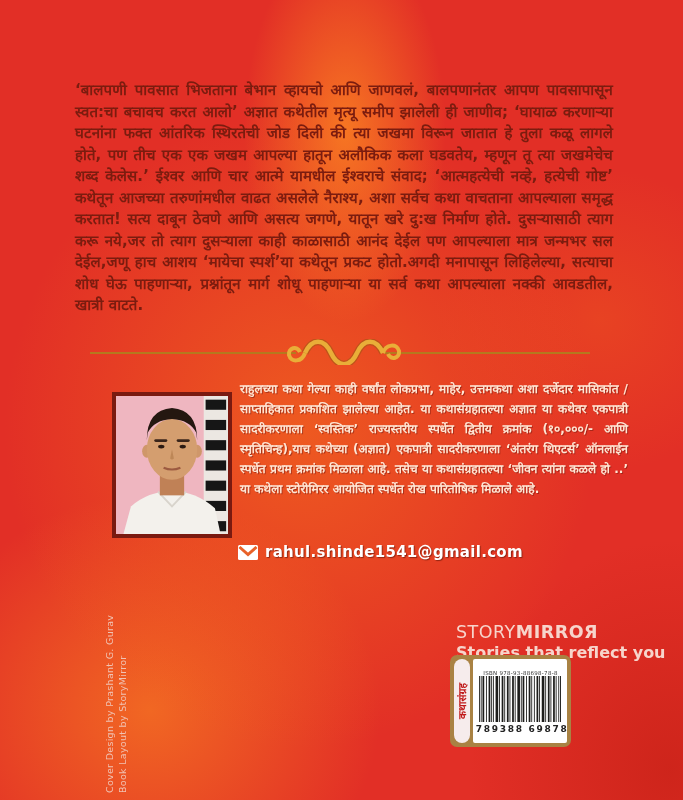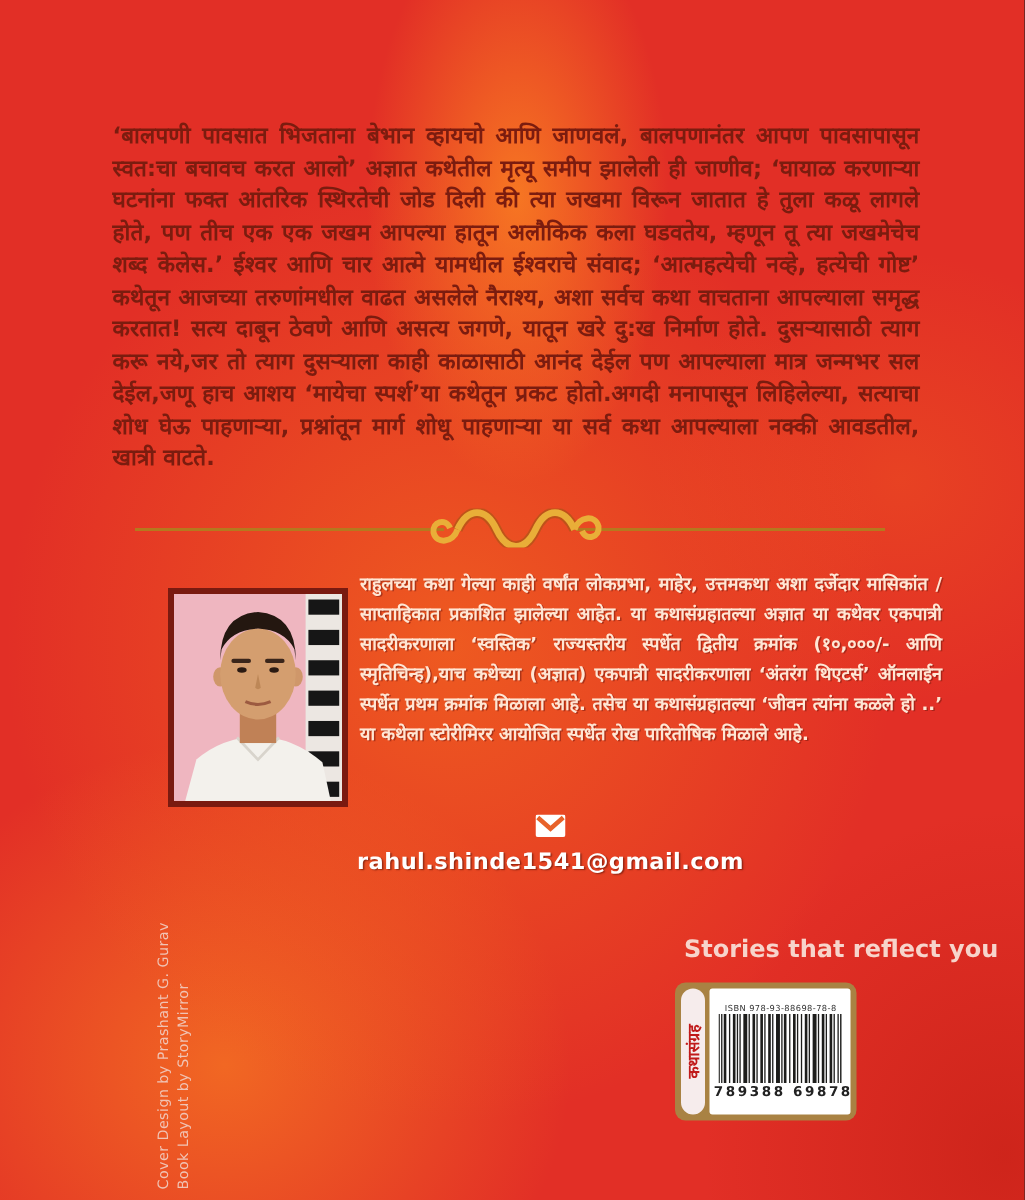--- a/index.html
+++ b/index.html
@@ -24,21 +24,21 @@
     position:absolute;left:112px;top:392px;width:120px;height:146px;
     border:4px solid #7a1a10;box-sizing:border-box;background:#efb6c0;
   }
   .author-photo svg{display:block;width:100%;height:100%;}
   .bio{
     position:absolute;left:240px;top:379px;width:388px;margin:0;
     color:#ffe6d4;font-size:12px;line-height:20px;font-weight:700;
     text-align:justify;text-shadow:1px 1px 0 rgba(122,27,16,.55);
   }
   .bio .hl{font-weight:900;}
-  .email-row{position:absolute;left:238px;top:543px;display:flex;align-items:center;gap:7px;flex-direction:column;}
+  .email-row{position:absolute;left:238px;top:543px;display:flex;align-items:center;gap:7px;}
   .mail-icon svg{display:block;}
   .email{color:#ffffff;font-size:15px;font-weight:700;letter-spacing:.3px;
     text-shadow:1px 1px 1px rgba(110,25,12,.7);}
   .credits{
     position:absolute;left:103px;top:793px;transform:rotate(-90deg);transform-origin:0 0;
     color:#f0c3b4;font-size:9.5px;line-height:13px;letter-spacing:.3px;white-space:nowrap;
   }
   .brand{position:absolute;left:456px;top:622px;color:#f7d4cb;}
   .brand-name{font-size:17.5px;letter-spacing:.5px;font-weight:400;white-space:nowrap;}
   .brand-name .mir{font-weight:800;}
@@ -117,20 +117,21 @@
     </span>
     <span class="email">rahul.shinde1541@gmail.com</span>
   </div>
 
   <div class="credits">
     <div>Cover Design by Prashant G. Gurav</div>
     <div>Book Layout by StoryMirror</div>
   </div>
 
   <div class="brand">
+    <div class="brand-name"><span>STORY</span><span class="mir">MIRROЯ</span></div>
     <div class="tagline">Stories that reflect you</div>
   </div>
 
   <div class="barcode-panel">
     <div class="cat-strip">
       <span class="cat-text">कथासंग्रह</span>
     </div>
     <div class="barcode-box">
       <div class="isbn-top">ISBN 978-93-88698-78-8</div>
       <svg class="bars" viewBox="0 0 95 40" preserveAspectRatio="none">

